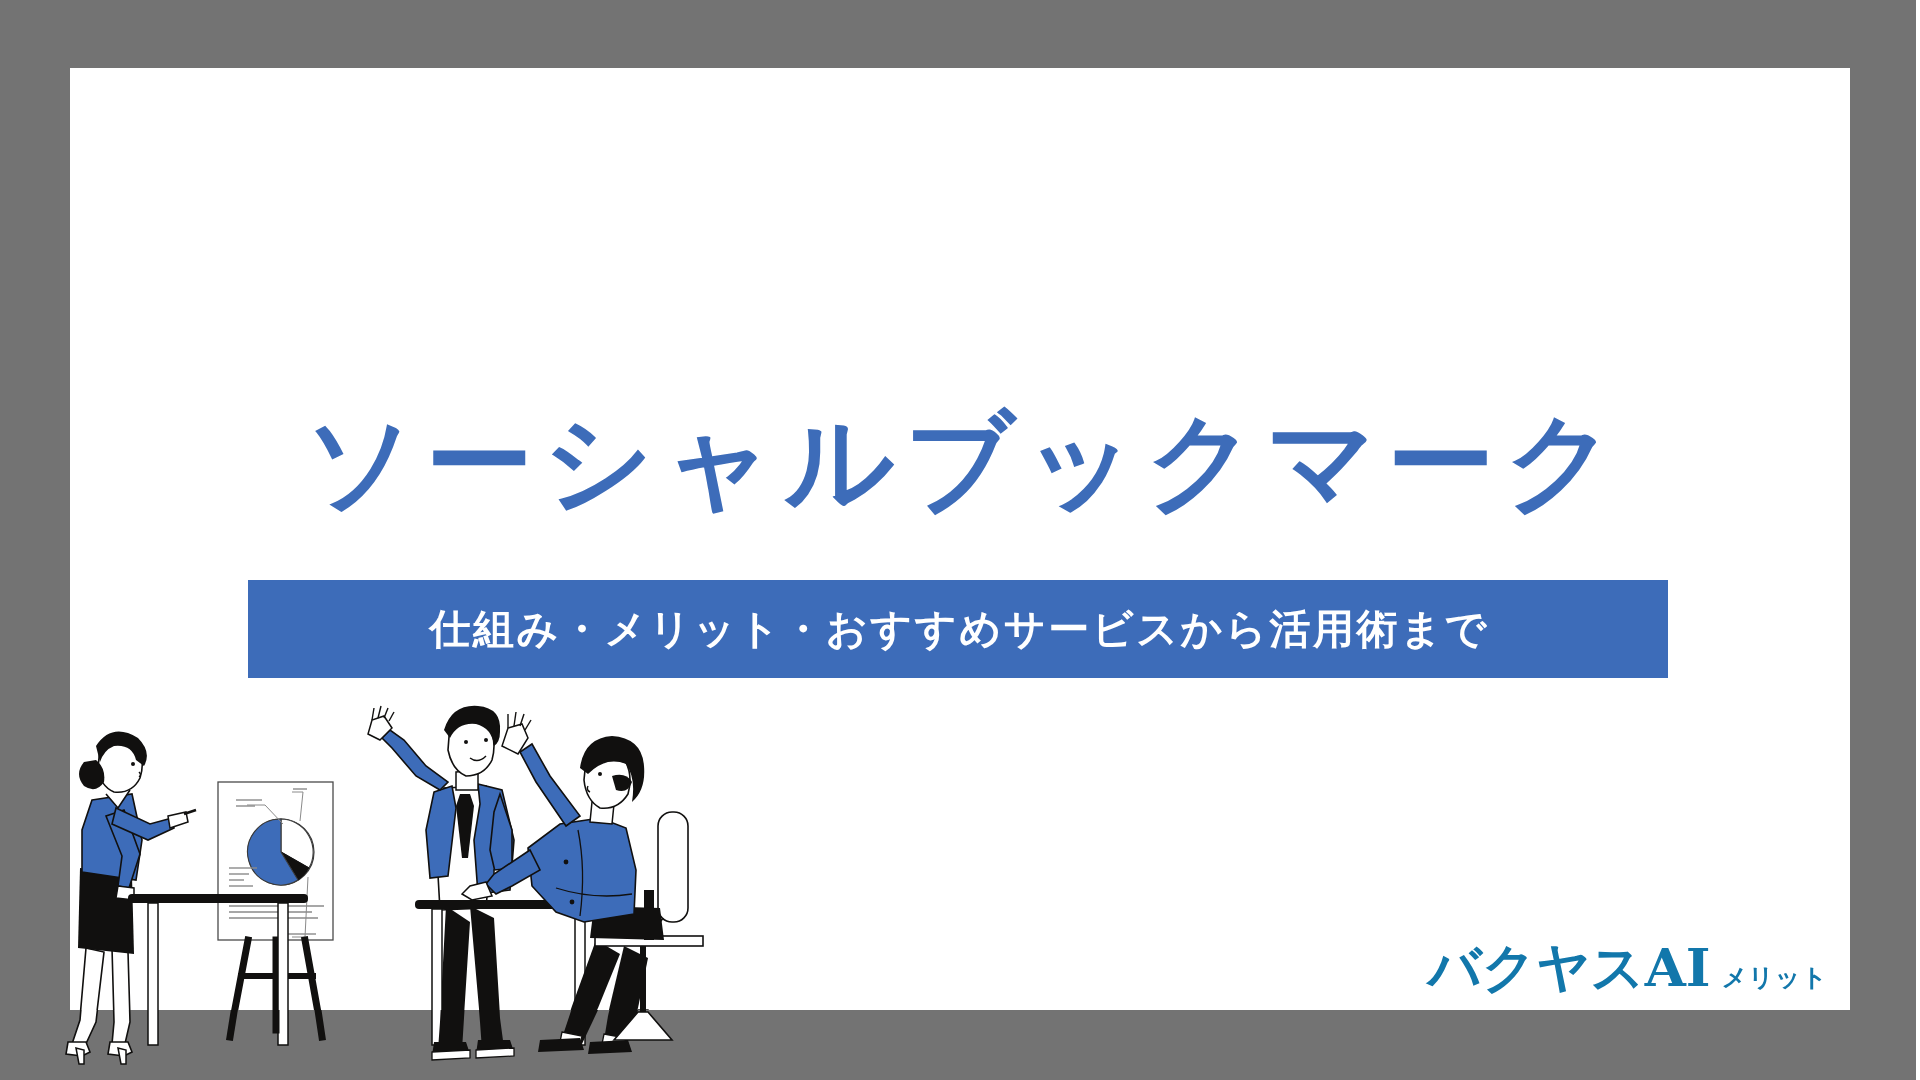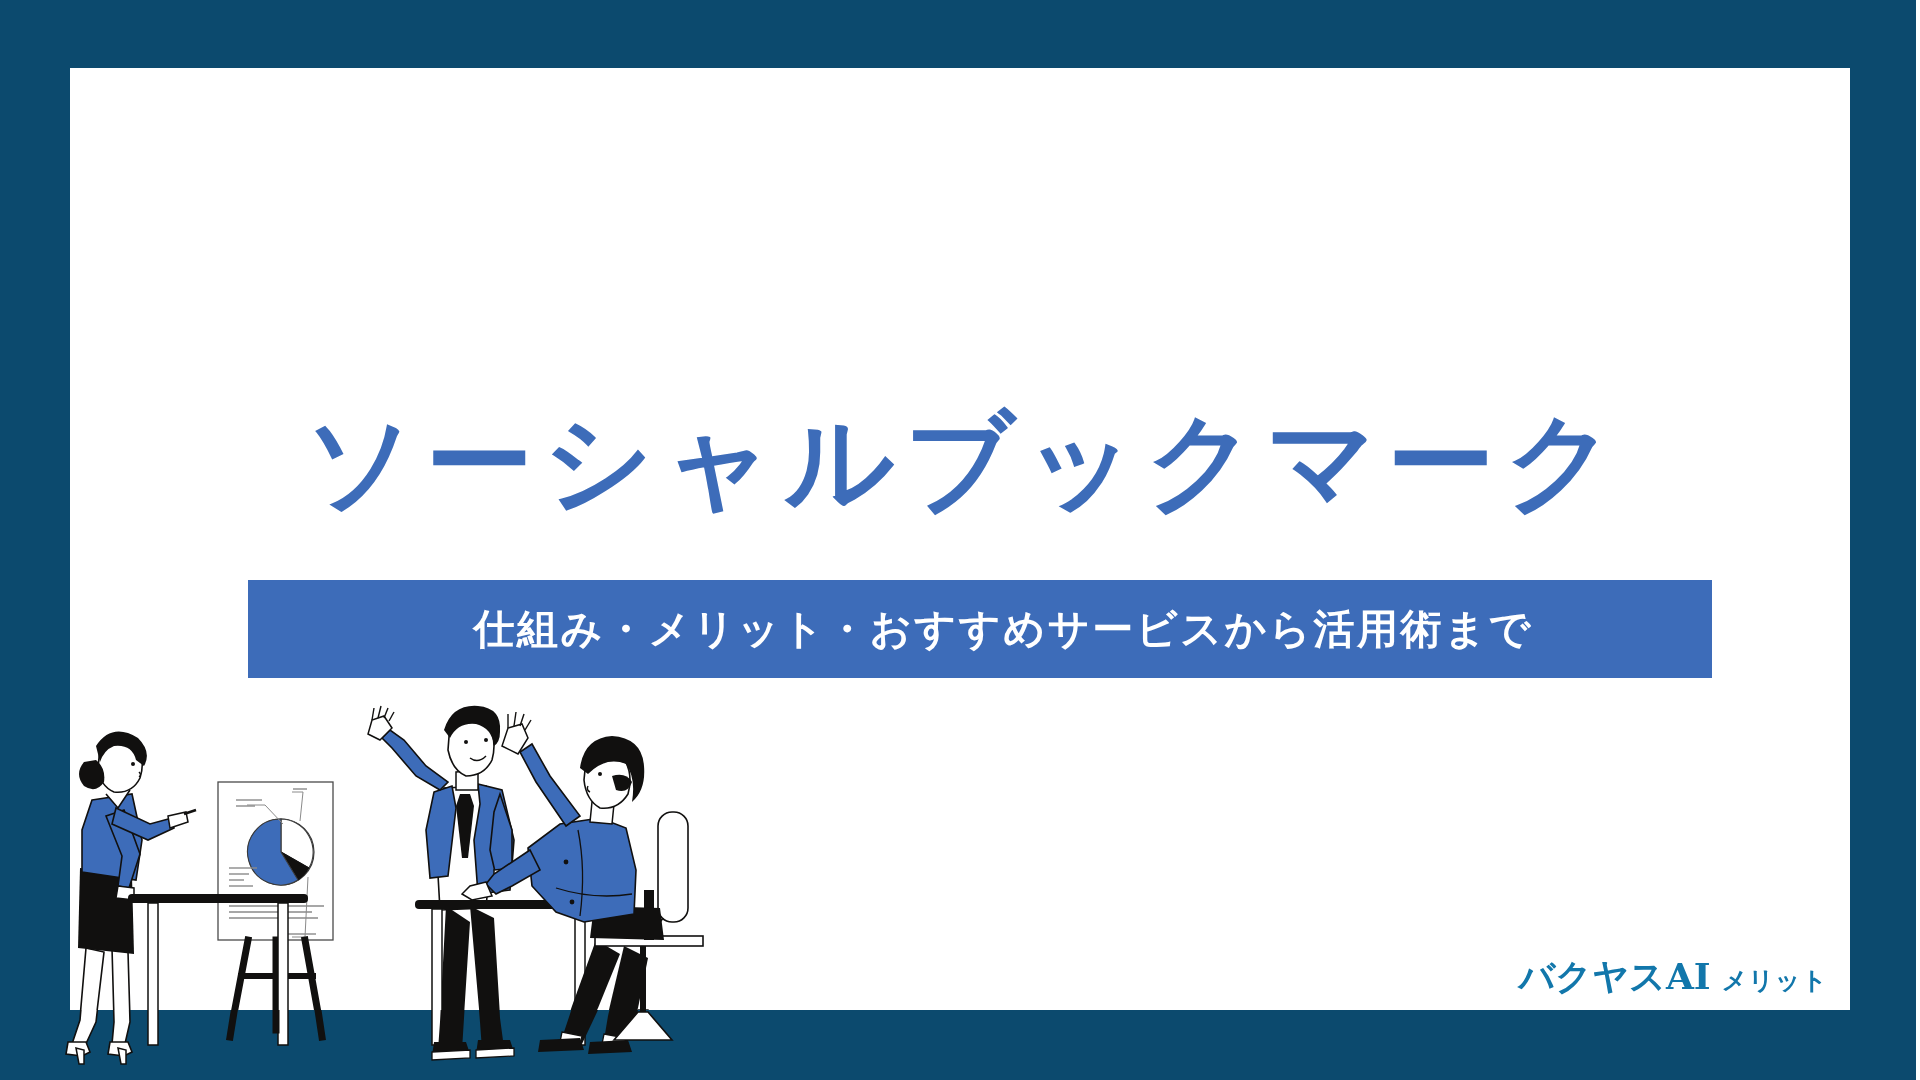--- a/index.html
+++ b/index.html
@@ -10,21 +10,21 @@
     width: 1920px;
     height: 1080px;
     overflow: hidden;
     font-family: "Liberation Sans", "DejaVu Sans", sans-serif;
   }
 
   #slide {
     position: relative;
     width: 1916px;
     height: 1080px;
-    background: #0c4a6e;
+    background: #737373;
     overflow: hidden;
   }
 
   
   #card {
     position: absolute;
     left: 70px;
     top: 68px;
     width: 1780px;
     height: 942px;
@@ -81,21 +81,21 @@
     right: 92px;
     bottom: 84px;
     display: flex;
     align-items: baseline;
     gap: 11px;
     white-space: nowrap;
   }
   #logo-main {
     font-family: "DejaVu Serif", "Liberation Serif", serif;
     font-weight: 700;
-    font-size: 36px;
+    font-size: 53px;
     letter-spacing: 0px;
     color: #1277ab;
     line-height: 1;
   }
   #logo-sub {
     font-family: "DejaVu Sans", "Liberation Sans", sans-serif;
     font-weight: 700;
     font-size: 25px;
     letter-spacing: 1px;
     color: #1277ab;
@@ -307,21 +307,21 @@
           </g>
 
         </g>
       </svg>
     </div>
 
     <div id="title-block" style="left:-70px; top:330px;">
       <span id="main-title">ソーシャルブックマーク</span>
     </div>
 
-    <div id="subtitle-bar" style="left:178px; top:512px;padding-left:44px;">
+    <div id="subtitle-bar" style="left:178px; top:512px;">
       <span id="subtitle-text">仕組み・メリット・おすすめサービスから活用術まで</span>
     </div>
 
     <div id="logo" style="right:22px; bottom:16px;">
       <span id="logo-main">バクヤスAI</span>
       <span id="logo-sub">メリット</span>
     </div>
 
   </div>
 

